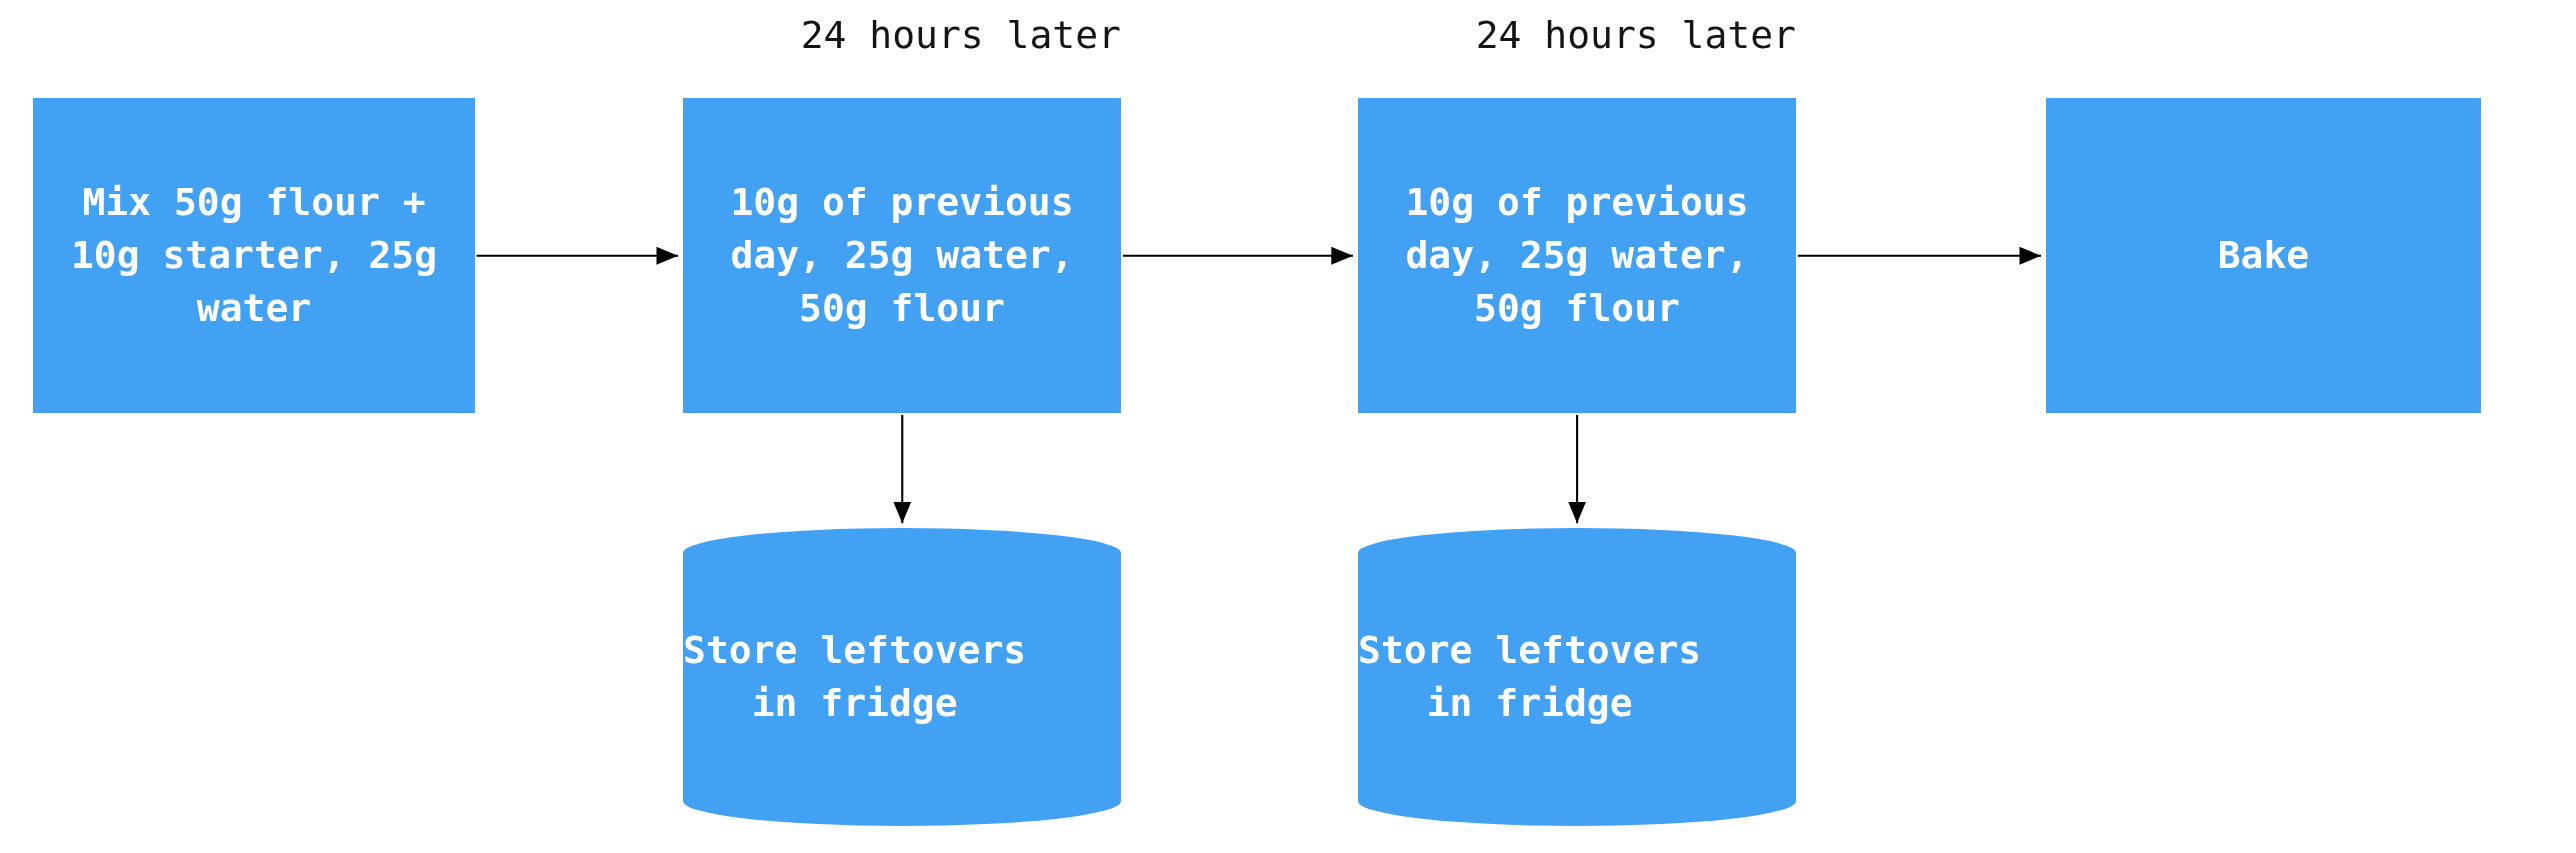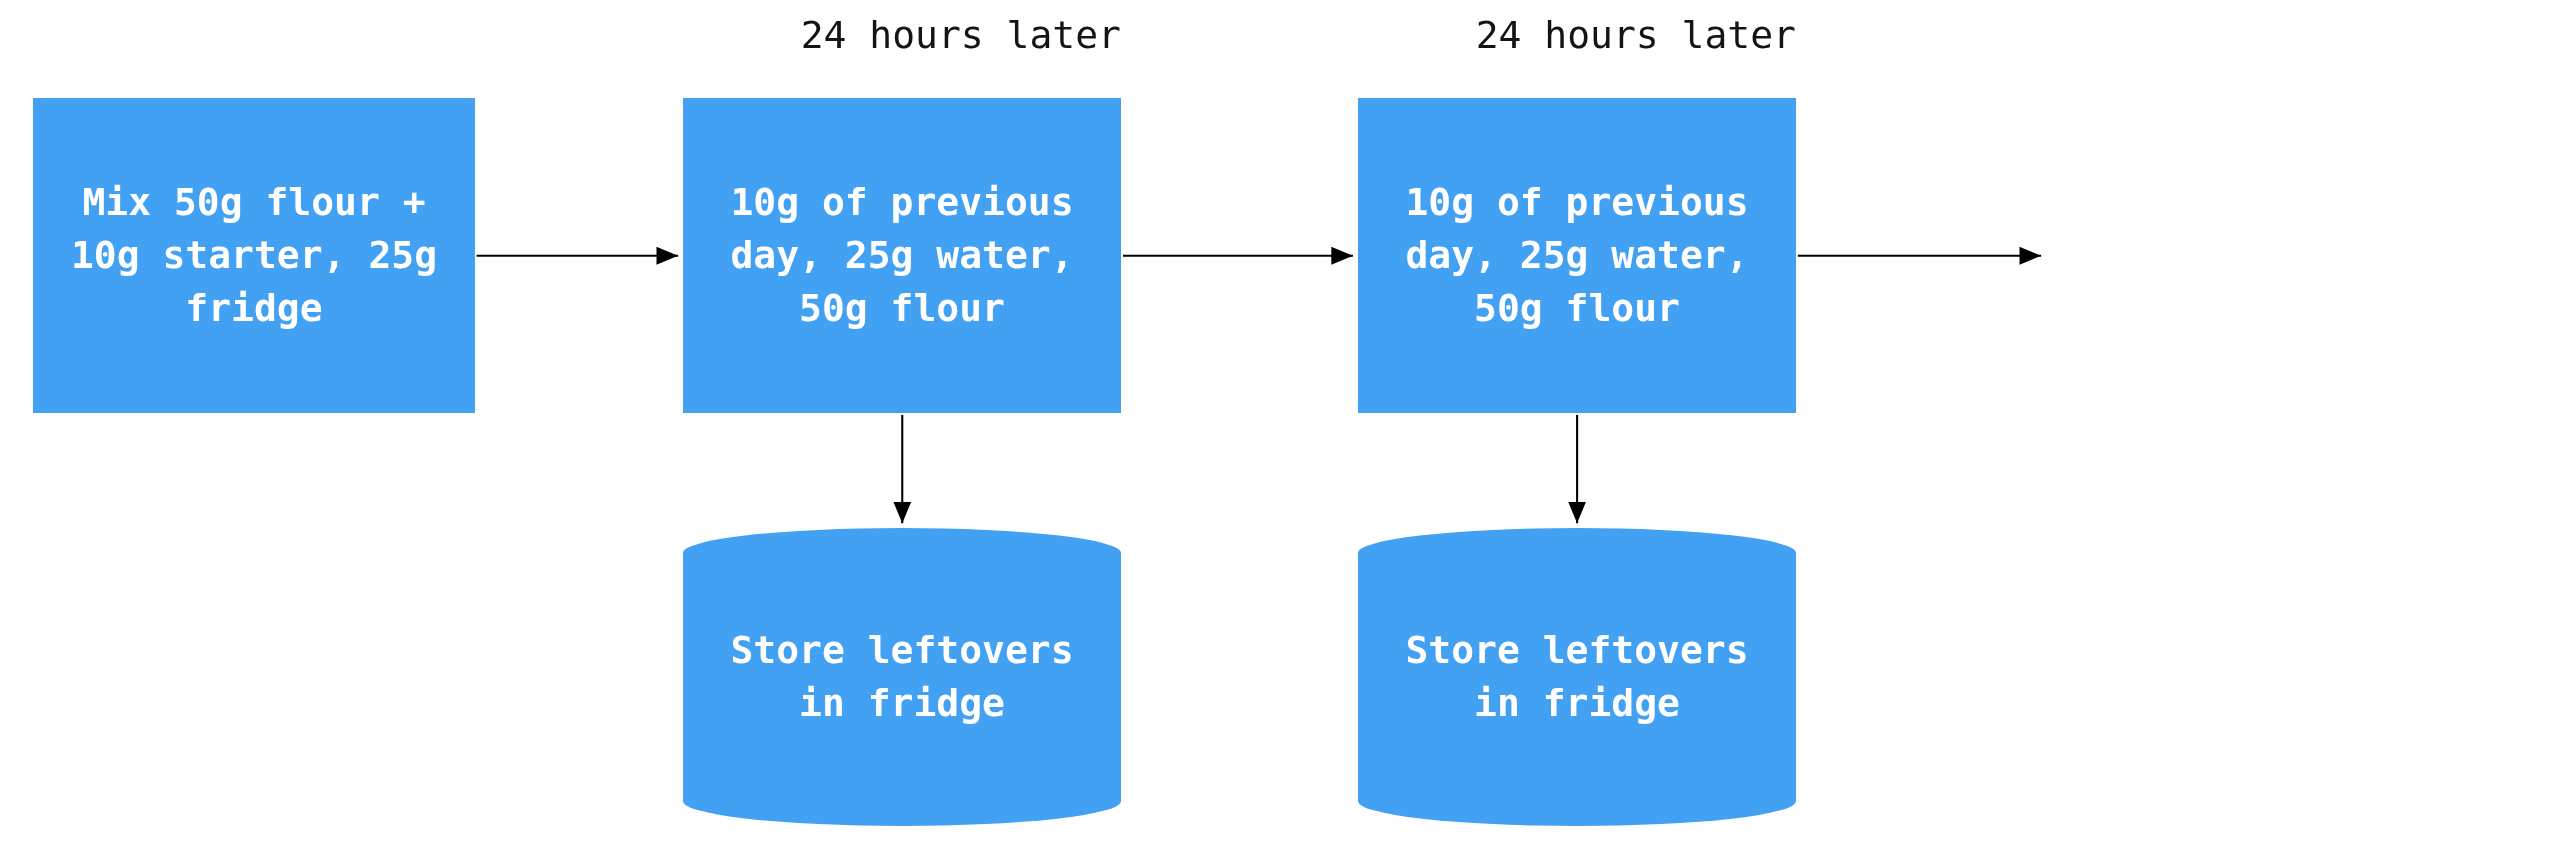--- a/index.html
+++ b/index.html
@@ -55,21 +55,21 @@
     width:100%;height:100%;
   }
   .cylinder-svg path{
     fill:var(--node-fill);
   }
   .cyl-text-wrap{
     position:absolute;
     left:0;top:0;right:0;bottom:0;
     display:flex;
     align-items:center;
-    justify-content:center;
+    justify-content:flex-start;
   }
   .edge-label{
     position:absolute;
     color:var(--label-text);
     font-size:38px;
     line-height:47px;
     font-weight:400;
     text-align:right;
   }
 </style>
@@ -90,35 +90,38 @@
     <line x1="1083" y1="498" x2="1083" y2="628" marker-end="url(#arrow)"></line>
     <line x1="1893" y1="498" x2="1893" y2="628" marker-end="url(#arrow)"></line>
   </svg>
 
   <div class="edge-label" style="left:683px;top:11.7px;width:438px;">24 hours later</div>
   <div class="edge-label" style="left:1358px;top:11.7px;width:438px;">24 hours later</div>
 
   <div class="node rect" style="left:33px;top:98px;width:442px;height:315px;">
     <div class="node-text">Mix 50g flour +
 10g starter, 25g
-fridge</div>
+water</div>
   </div>
 
   <div class="node rect" style="left:683px;top:98px;width:438px;height:315px;">
     <div class="node-text">10g of previous
 day, 25g water,
 50g flour</div>
   </div>
 
   <div class="node rect" style="left:1358px;top:98px;width:438px;height:315px;">
     <div class="node-text">10g of previous
 day, 25g water,
 50g flour</div>
   </div>
 
+  <div class="node rect" style="left:2046px;top:98px;width:435px;height:315px;">
+    <div class="node-text">Bake</div>
+  </div>
 
   <div class="node cylinder" style="left:683px;top:528px;width:438px;height:298px;">
     <svg class="cylinder-svg" viewBox="0 0 526 358" preserveAspectRatio="none">
       <path d="M0,30 A263,30 0 0 1 526,30 L526,328 A263,30 0 0 1 0,328 Z"></path>
     </svg>
     <div class="cyl-text-wrap">
       <div class="node-text">Store leftovers
 in fridge</div>
     </div>
   </div>

